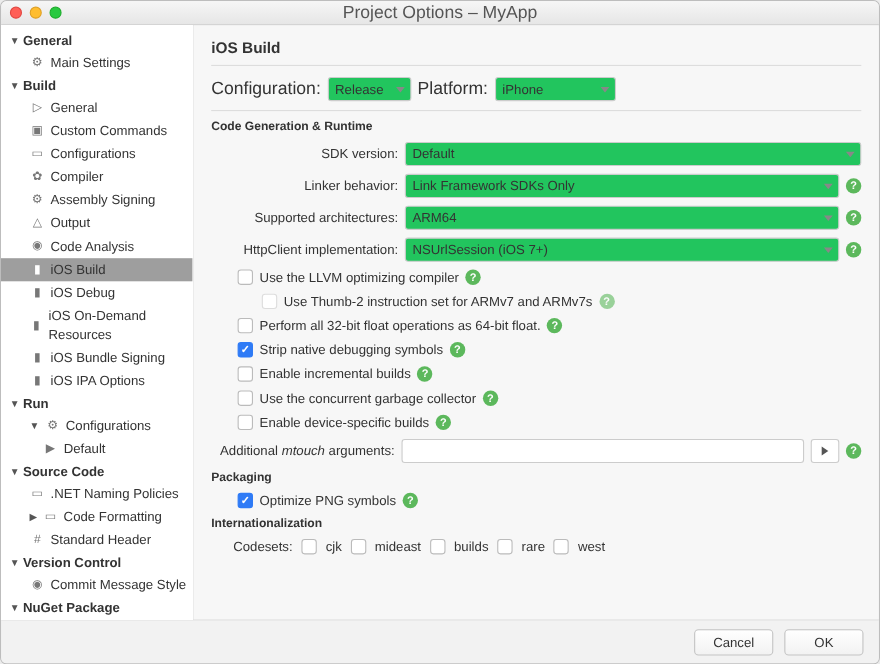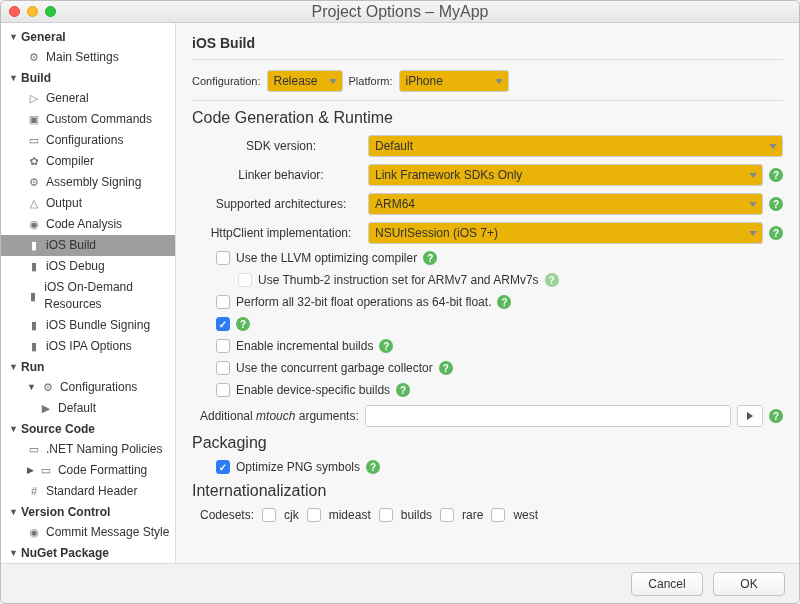--- a/index.html
+++ b/index.html
@@ -16,39 +16,39 @@
 .cat{font-weight:bold;padding:3px 8px;display:flex;align-items:center;gap:4px}
 .cat .arrow{font-size:9px;color:#555;width:8px;display:inline-block}
 .item{padding:2px 0 2px 26px;display:flex;align-items:center;gap:5px;cursor:default;line-height:17px}
 .item.sub{padding-left:38px}
 .item.sel{background:#9e9e9e;color:#fff}
 .item.sel .ic{color:#fff}
 .ic{width:14px;height:13px;display:inline-flex;align-items:center;justify-content:center;font-size:11px;color:#777}
 .main{flex:1;background:#f7f7f7;padding:8px 16px;overflow-y:auto;position:relative}
 .main h1{font-size:14px;font-weight:bold;padding:4px 0 8px;border-bottom:1px solid #ddd;margin-bottom:10px}
 .row{display:flex;align-items:center;gap:6px;margin-bottom:8px}
-.row label{font-size:11px}
-.select{background:#eab308;border:1px solid #ccc;border-radius:3px;height:22px;display:flex;align-items:center;padding:0 18px 0 6px;position:relative;font-size:12px}
+.row label{font-size:16px}
+.select{background:#22c55e;border:1px solid #ccc;border-radius:3px;height:22px;display:flex;align-items:center;padding:0 18px 0 6px;position:relative;font-size:12px}
 .select::after{content:"";position:absolute;right:5px;top:8px;border-left:4px solid transparent;border-right:4px solid transparent;border-top:5px solid #888}
-.section-h{font-weight:normal;font-size:16px;margin:6px 0 8px}
+.section-h{font-weight:bold;font-size:11px;margin:6px 0 8px}
 .divider{border-top:1px solid #ddd;margin:4px 0 8px}
 .field{display:flex;align-items:center;margin-bottom:7px;gap:6px}
-.field .flabel{width:170px;text-align:center;padding-left:8px}
+.field .flabel{width:170px;text-align:right;padding-left:8px}
 .field .select{flex:1}
 .help{width:14px;height:14px;border-radius:50%;background:#5cb85c;color:#fff;display:inline-flex;align-items:center;justify-content:center;font-size:10px;font-weight:bold;flex-shrink:0}
 .check-row{display:flex;align-items:center;gap:6px;margin:0 0 8px 24px}
 .check-row.indent{margin-left:46px;color:#aaa}
 .check-row.indent .cb{border-color:#ddd}
 .cb{width:14px;height:14px;border:1px solid #bbb;border-radius:3px;background:#fff;display:inline-flex;align-items:center;justify-content:center;flex-shrink:0}
 .cb.on{background:#2f7bf6;border-color:#2f7bf6}
 .cb.on::after{content:"✓";color:#fff;font-size:10px;font-weight:bold}
 .text-in{flex:1;height:22px;border:1px solid #ccc;border-radius:3px;background:#fff}
 .play-btn{width:26px;height:22px;border:1px solid #ccc;border-radius:3px;background:#fff;display:inline-flex;align-items:center;justify-content:center}
 .play-btn::after{content:"";border-left:6px solid #555;border-top:4px solid transparent;border-bottom:4px solid transparent}
-.codesets{display:flex;align-items:center;gap:8px;margin-left:8px}
+.codesets{display:flex;align-items:center;gap:8px;margin-left:20px}
 .footer{height:40px;border-top:1px solid #dcdcdc;background:#f2f2f2;display:flex;align-items:center;justify-content:flex-end;padding:12px 14px;gap:10px}
 .btn{min-width:72px;height:24px;border:1px solid #c4c4c4;border-radius:4px;background:linear-gradient(#fff,#f2f2f2);display:inline-flex;align-items:center;justify-content:center;font-size:12px}
 </style>
 </head>
 <body>
 
 <div class="titlebar">
   <div class="traffic">
     <span class="dot r"></span>
     <span class="dot y"></span>
@@ -224,20 +224,21 @@
         <span>Use Thumb-2 instruction set for ARMv7 and ARMv7s</span>
         <span class="help" style="opacity:.6">?</span>
       </div>
     <div class="check-row">
         <span class="cb"></span>
         <span>Perform all 32-bit float operations as 64-bit float.</span>
         <span class="help">?</span>
       </div>
     <div class="check-row">
         <span class="cb on"></span>
+        <span>Strip native debugging symbols</span>
         <span class="help">?</span>
       </div>
     <div class="check-row">
         <span class="cb"></span>
         <span>Enable incremental builds</span>
         <span class="help">?</span>
       </div>
     <div class="check-row">
         <span class="cb"></span>
         <span>Use the concurrent garbage collector</span>

